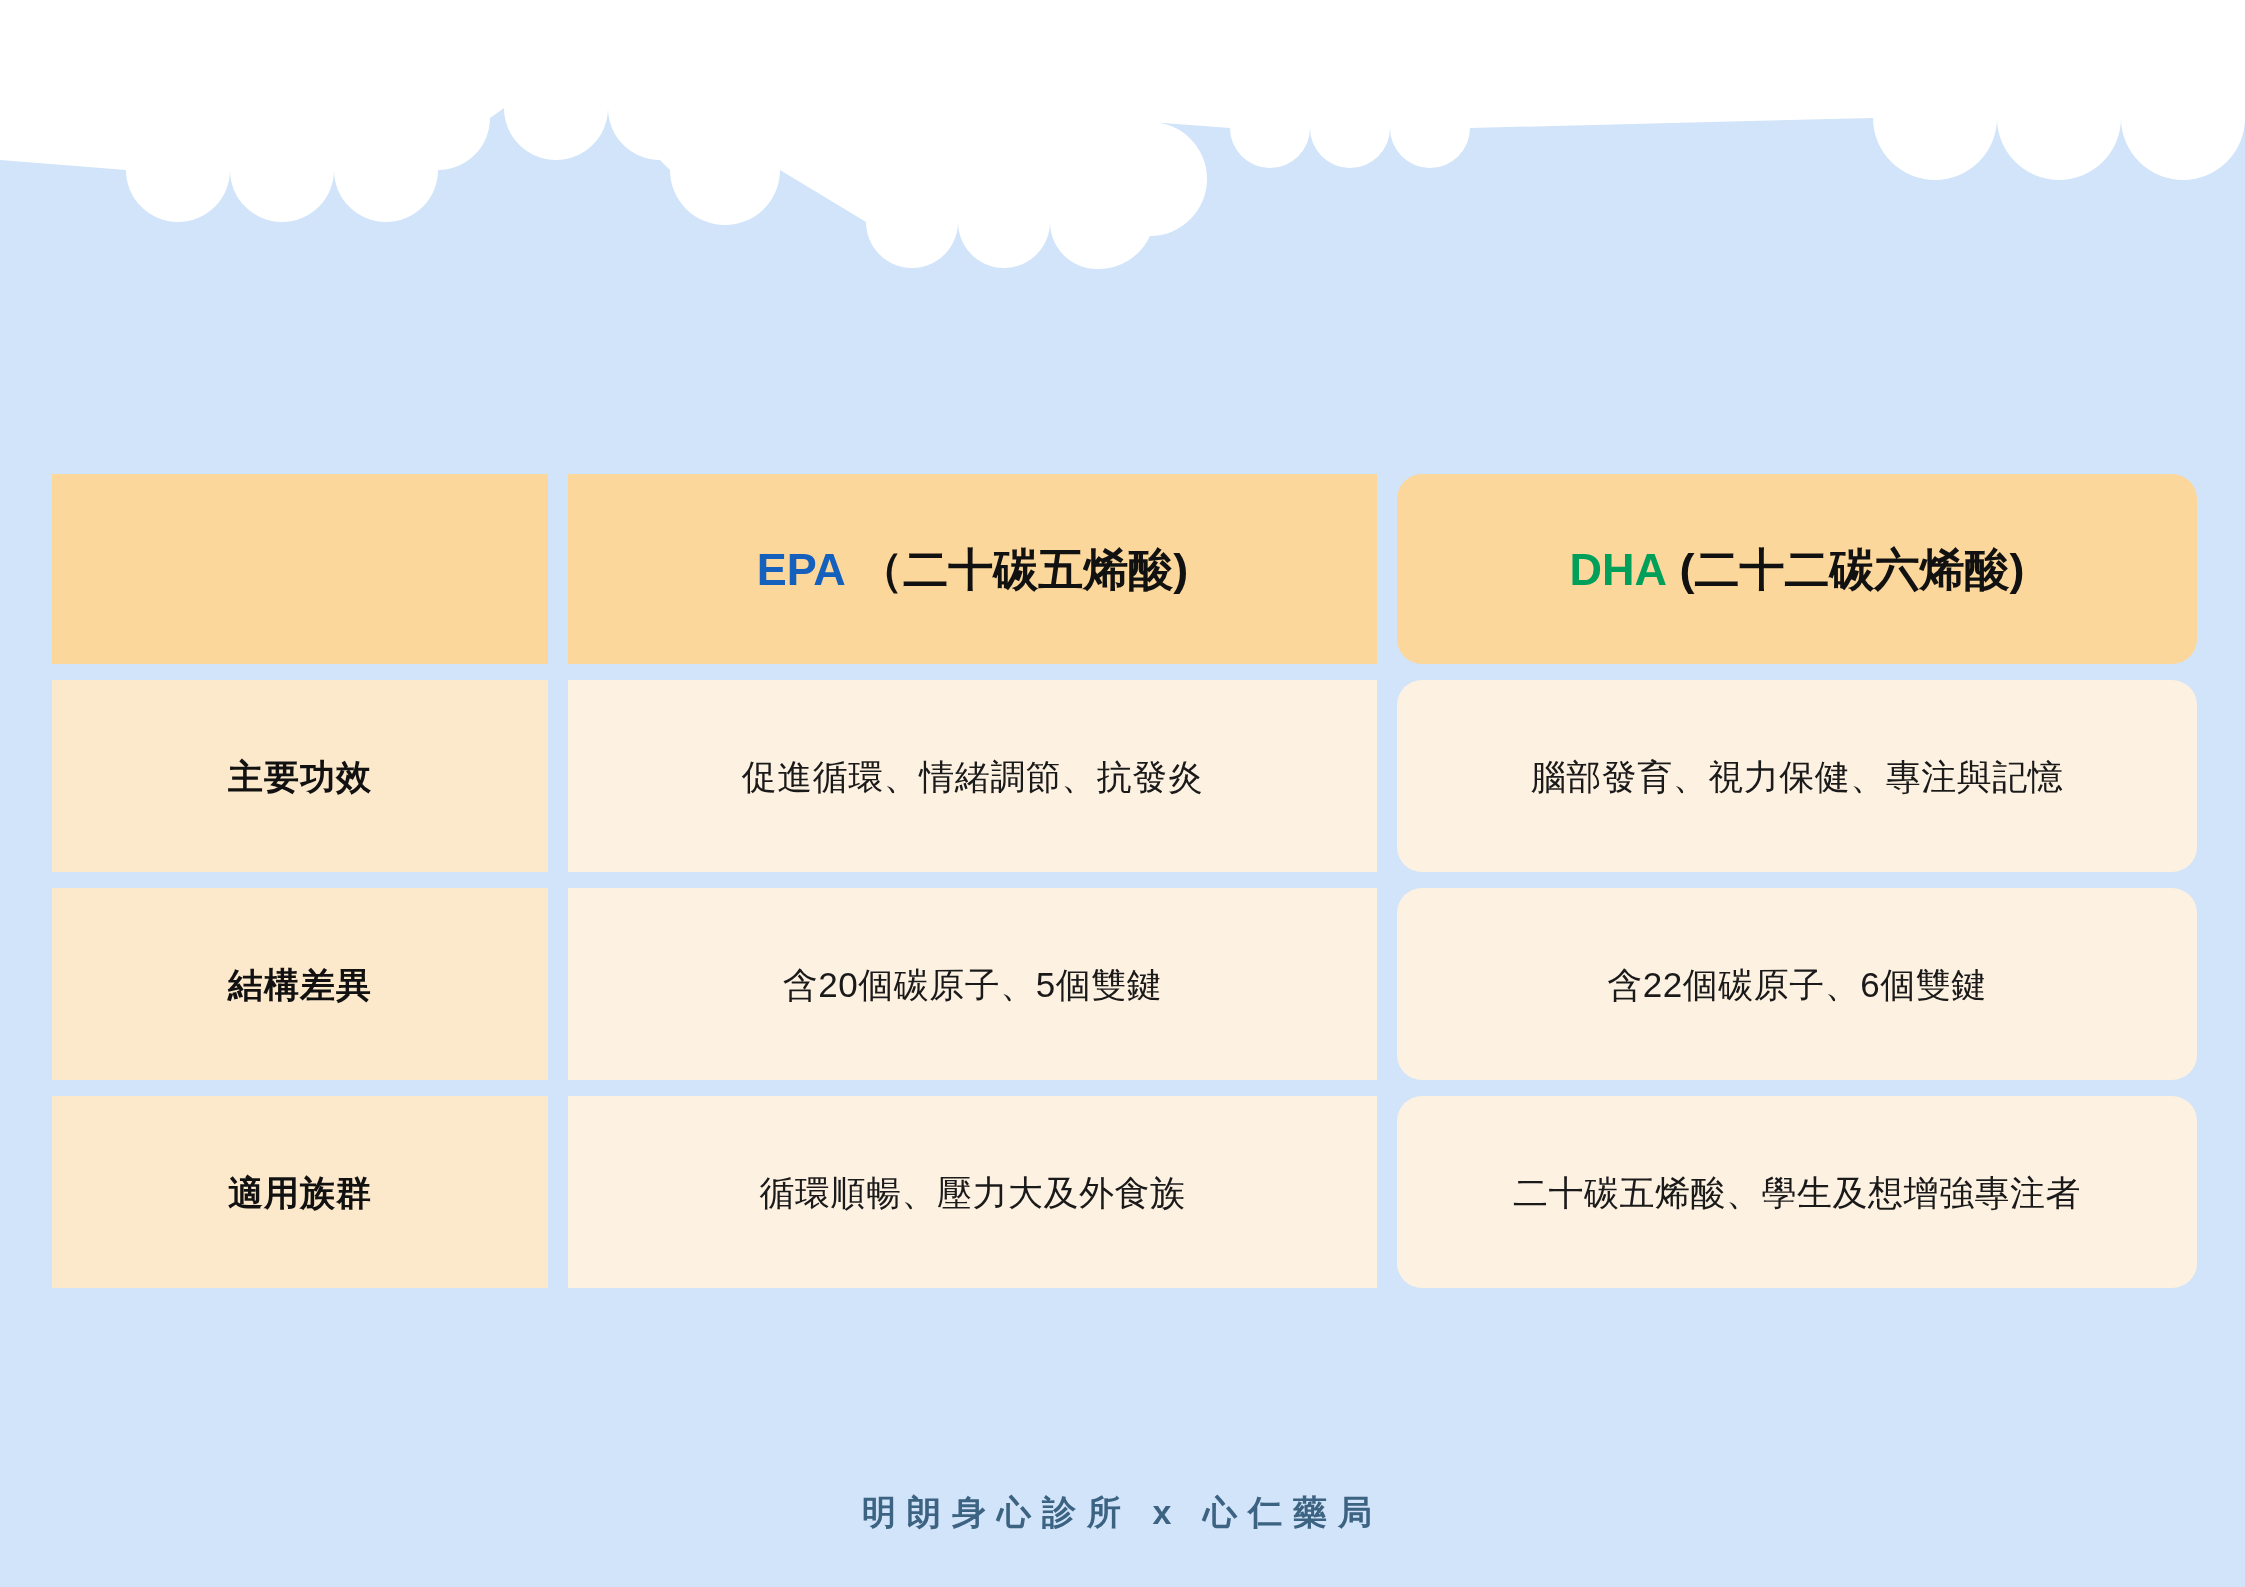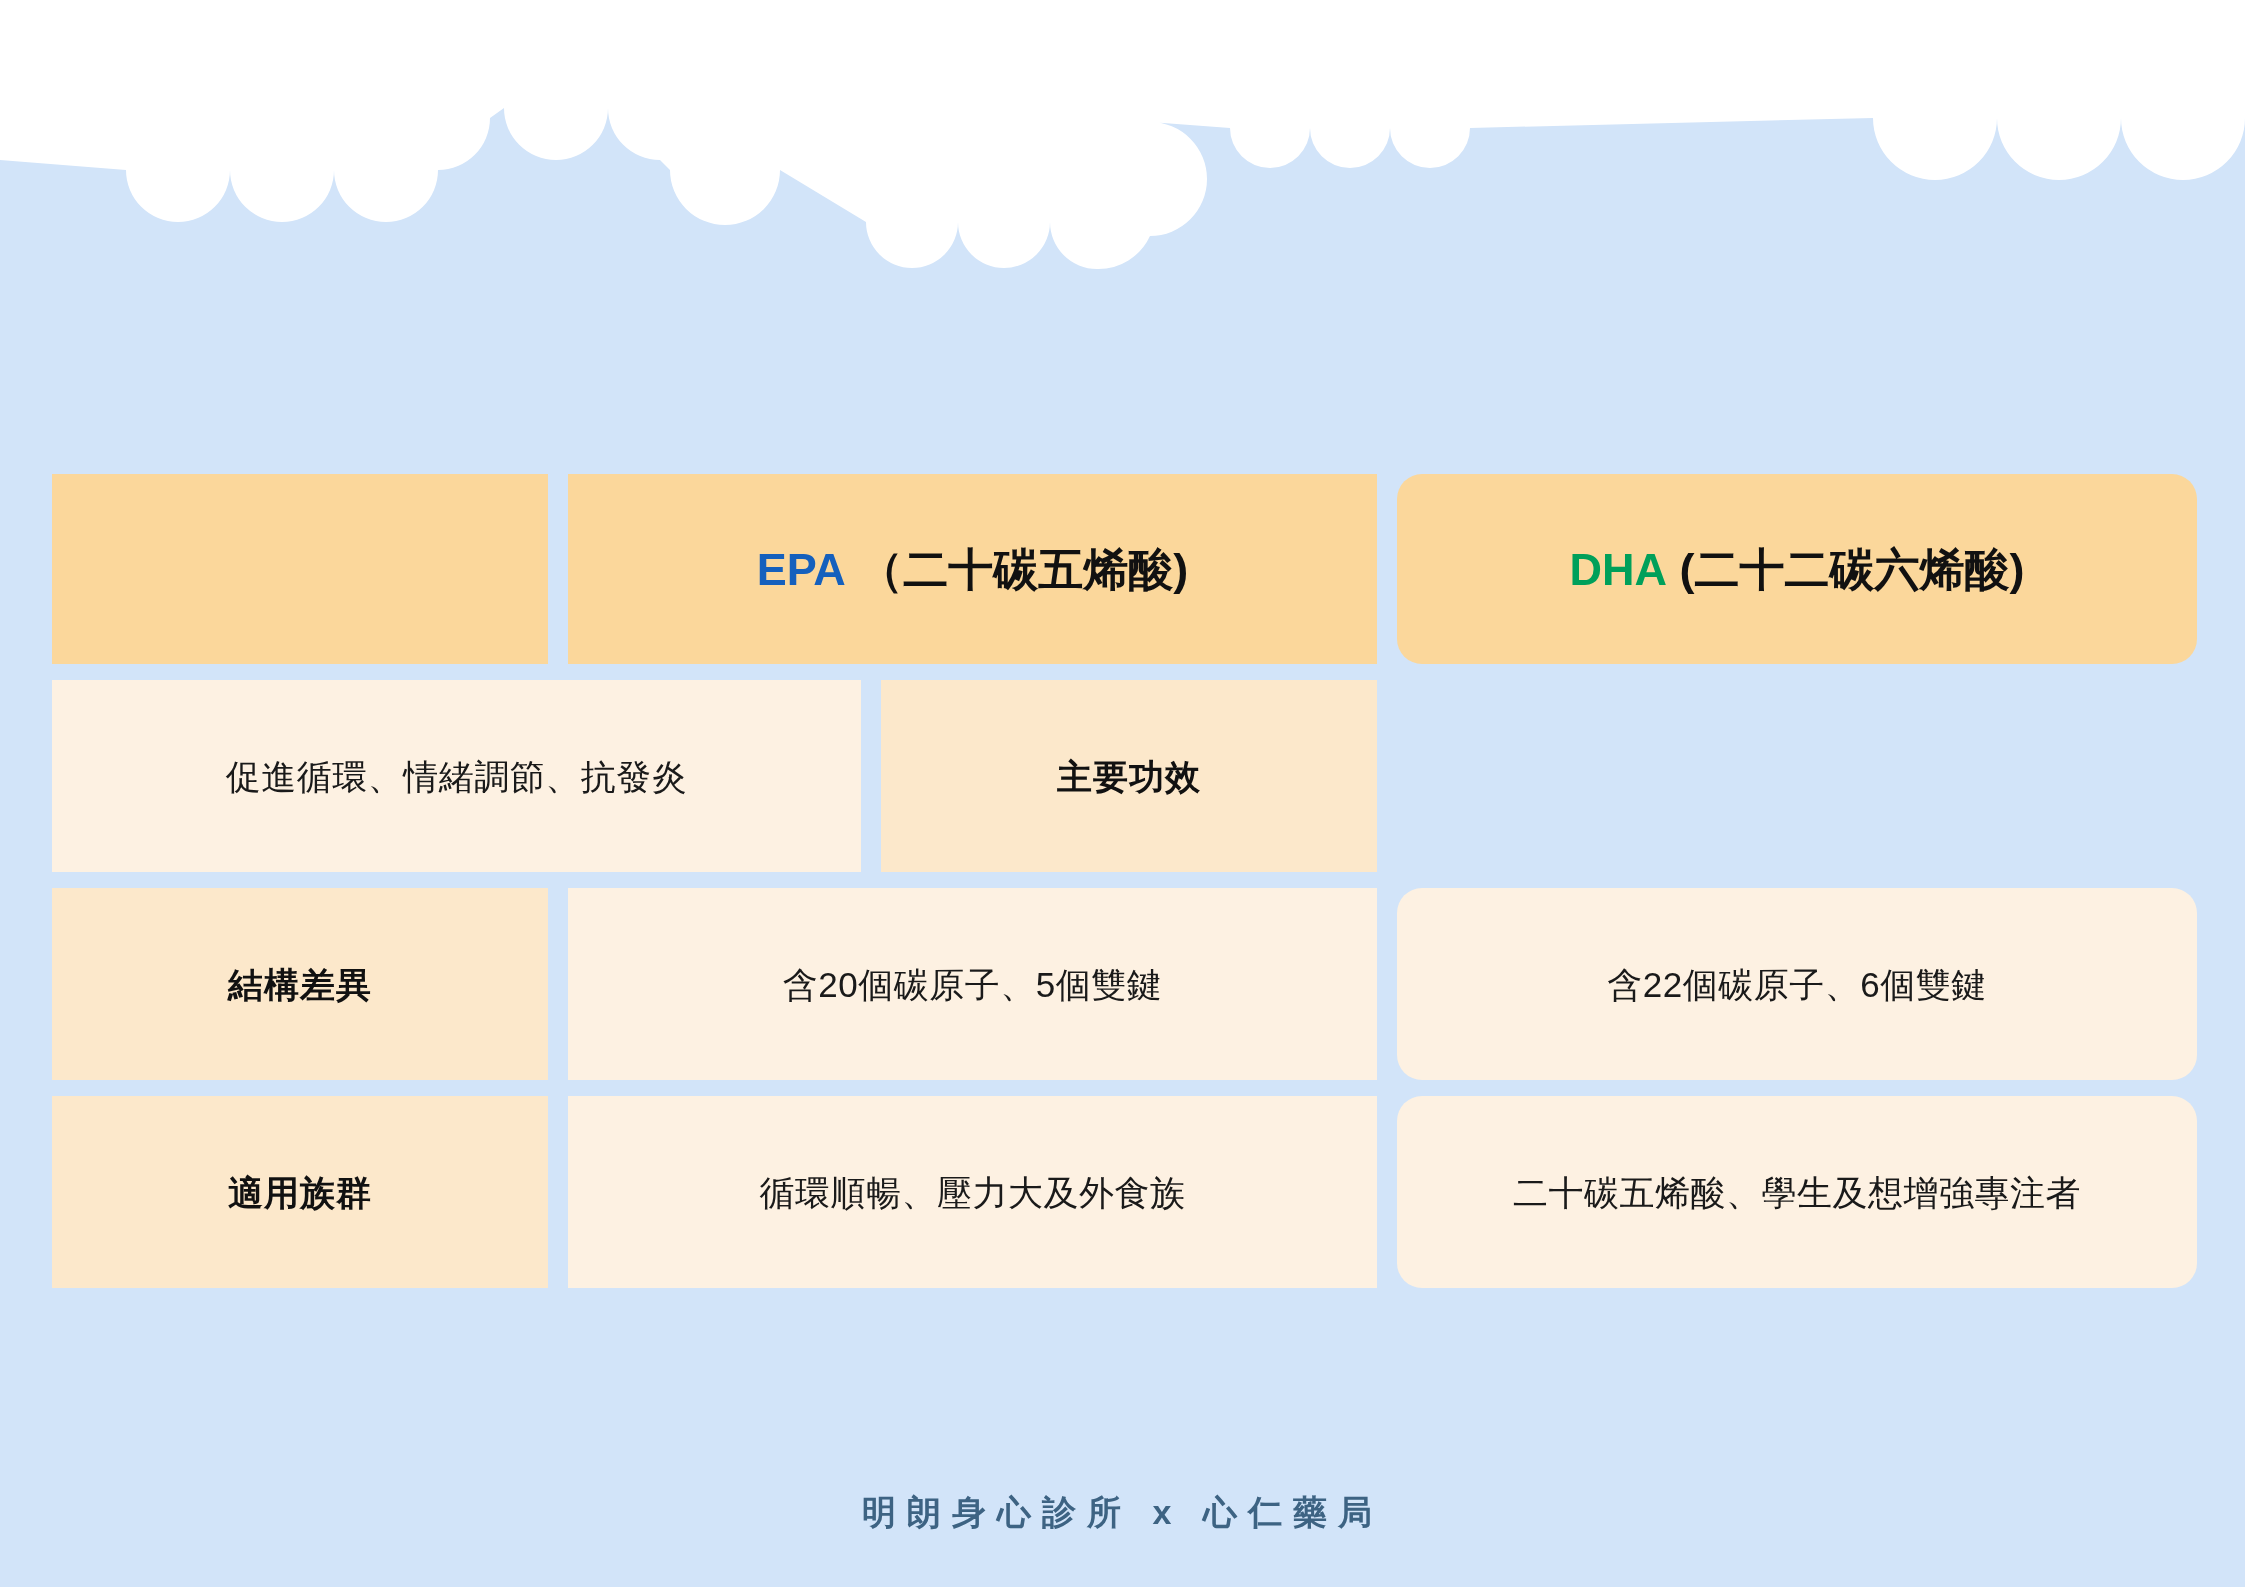--- a/index.html
+++ b/index.html
@@ -162,25 +162,28 @@
     <div class="cell col-label"></div>
     <div class="cell col-epa">
       <span class="header-title"><span class="abbr-epa">EPA</span>&nbsp;<span>（二十碳五烯酸)</span></span>
     </div>
     <div class="cell col-dha">
       <span class="header-title"><span class="abbr-dha">DHA</span>&nbsp;<span>(二十二碳六烯酸)</span></span>
     </div>
   </div>
 
   <div class="table-row body-row">
-    <div class="cell col-epa">
-      <span class="cell-value">促進循環、情緒調節、抗發炎</span>
-    </div>
     <div class="cell col-label">
       <span class="row-label">主要功效</span>
+    </div>
+    <div class="cell col-epa">
+      <span class="cell-value">促進循環、情緒調節、抗發炎</span>
+    </div>
+    <div class="cell col-dha">
+      <span class="cell-value">腦部發育、視力保健、專注與記憶</span>
     </div>
   </div>
 
   <div class="table-row body-row">
     <div class="cell col-label">
       <span class="row-label">結構差異</span>
     </div>
     <div class="cell col-epa">
       <span class="cell-value">含20個碳原子、5個雙鍵</span>
     </div>

